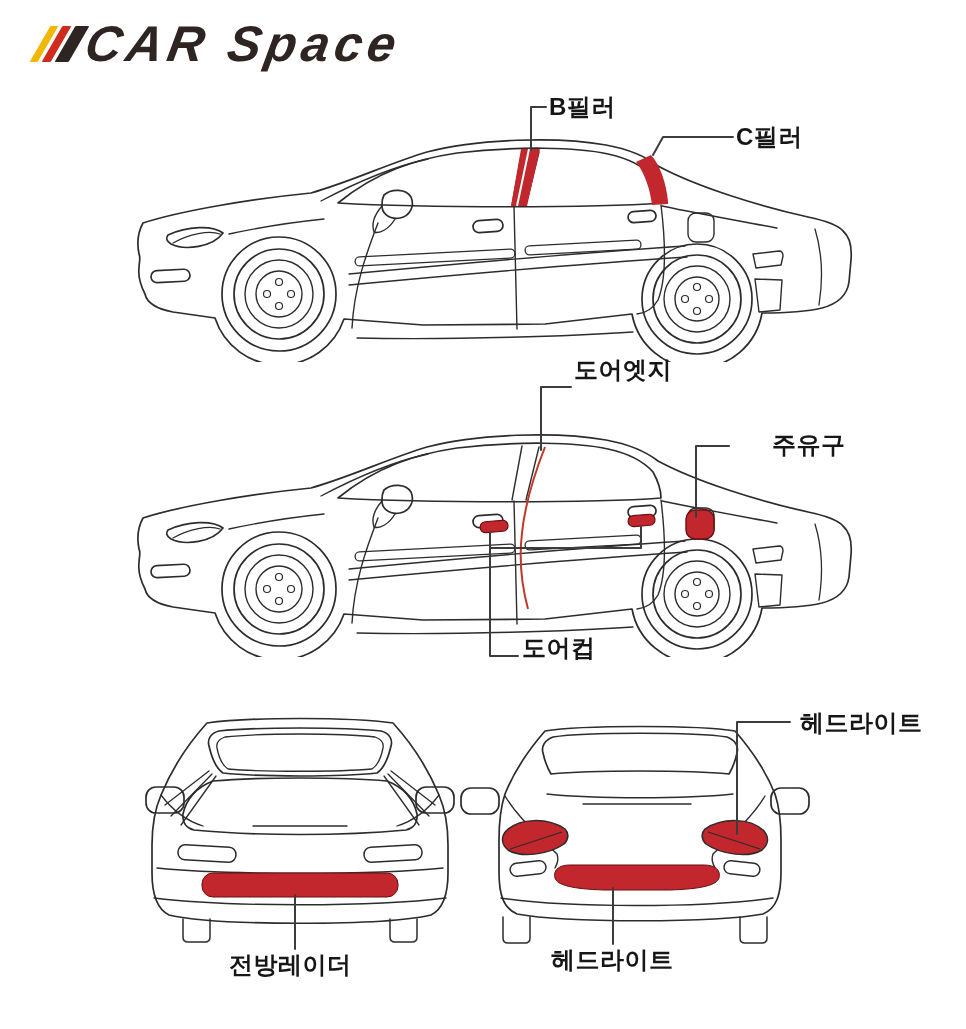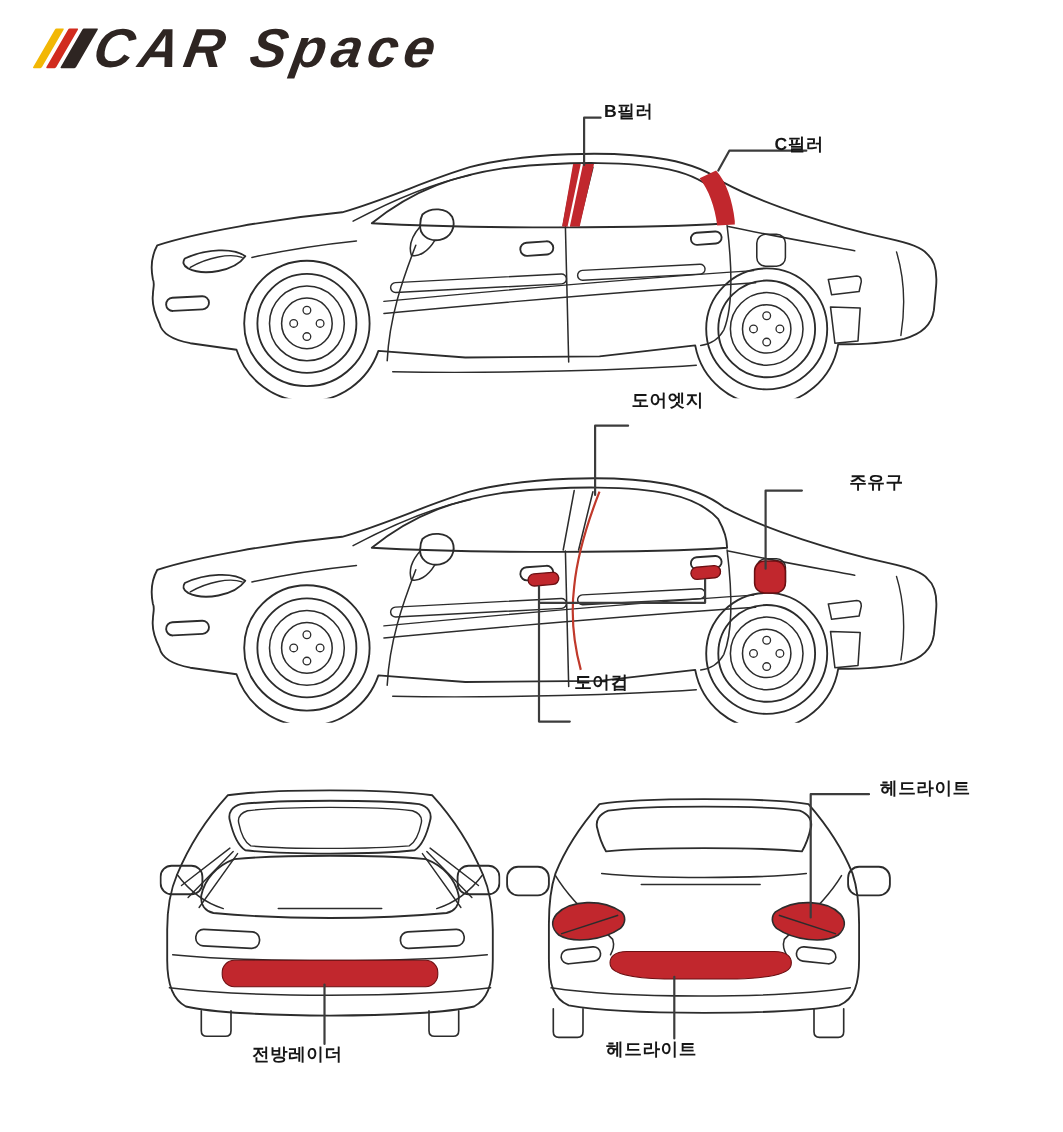--- a/index.html
+++ b/index.html
@@ -7,21 +7,21 @@
         font-family:"Liberation Sans", sans-serif;}
   
   .logo{position:absolute;left:40px;top:24px;display:flex;align-items:center;height:40px;}
   .logo .stripe{height:36px;transform:skewX(-30deg);margin-right:4px;border-radius:1px;}
   .logo .stripe.yellow{width:8px;background:#f2b705;}
   .logo .stripe.red{width:9px;background:#d12b1e;}
   .logo .stripe.dark{width:14px;background:#2e2522;margin-right:7px;}
   .logo .logo-text{font-size:50px;line-height:38px;font-weight:800;font-style:italic;
         letter-spacing:5px;color:#2e2522;transform:skewX(-10deg);white-space:nowrap;}
   
-  .callout{position:absolute;font-size:16px;font-weight:600;color:#161616;
+  .callout{position:absolute;font-size:24px;font-weight:600;color:#161616;
            letter-spacing:.5px;white-space:nowrap;line-height:1.15;}
   
   .art{position:absolute;}
   #leaders{position:absolute;left:0;top:0;pointer-events:none;}
   svg *{vector-effect:none;}
 </style>
 </head>
 <body>
 
 <div id="page">
@@ -221,21 +221,21 @@
       <polyline points="729,446 696,446 696,517"></polyline>
       <polyline points="490,533 490,656 518,656"></polyline>
       <polyline points="641,527 641,548 490,548"></polyline>
       <polyline points="790,722 737,722 737,834"></polyline>
       <polyline points="295,895 295,949"></polyline>
       <polyline points="613,888 613,944"></polyline>
     </g>
   </svg>
 
   <div class="callout" style="left:549px;top:93px">B필러</div>
-  <div class="callout" style="left:704px;top:123px">C필러</div>
+  <div class="callout" style="left:736px;top:123px">C필러</div>
   <div class="callout" style="left:574px;top:356px">도어엣지</div>
   <div class="callout" style="left:772px;top:431px">주유구</div>
-  <div class="callout" style="left:522px;top:612px">도어컵</div>
+  <div class="callout" style="left:522px;top:634px">도어컵</div>
   <div class="callout" style="left:800px;top:709px">헤드라이트</div>
   <div class="callout" style="left:229px;top:951px">전방레이더</div>
   <div class="callout" style="left:551px;top:946px">헤드라이트</div>
 
 </div>
 
 </body></html>

